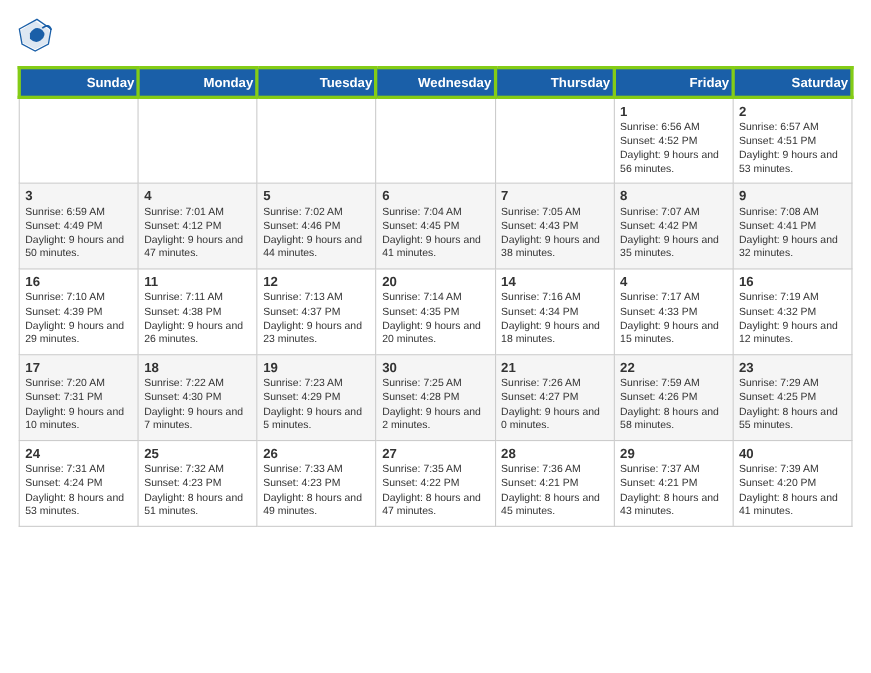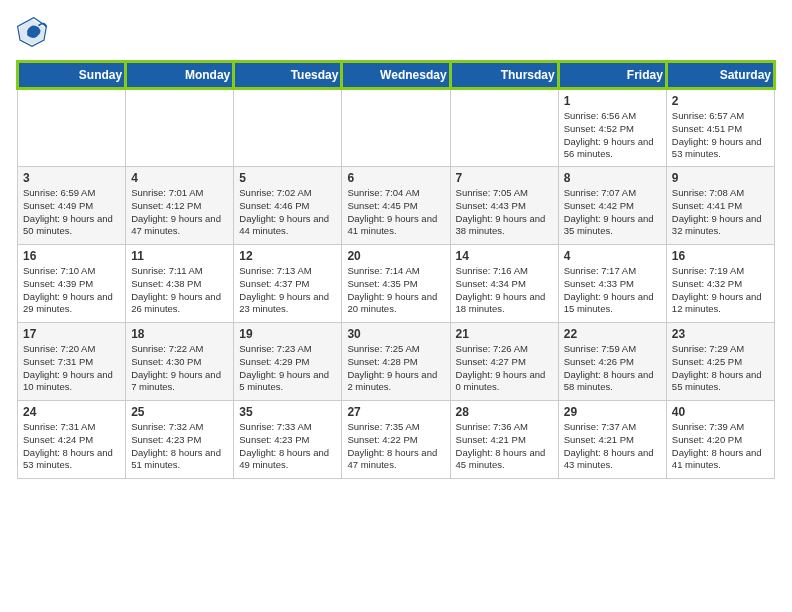--- a/index.html
+++ b/index.html
@@ -288,21 +288,21 @@
 Sunset: 4:24 PM
 Daylight: 8 hours and 53 minutes.</div>
           </td>
           <td>
             <span class="day-number">25</span>
             <div class="day-info">Sunrise: 7:32 AM
 Sunset: 4:23 PM
 Daylight: 8 hours and 51 minutes.</div>
           </td>
           <td>
-            <span class="day-number">35</span>
+            <span class="day-number">26</span>
             <div class="day-info">Sunrise: 7:33 AM
 Sunset: 4:23 PM
 Daylight: 8 hours and 49 minutes.</div>
           </td>
           <td>
             <span class="day-number">27</span>
             <div class="day-info">Sunrise: 7:35 AM
 Sunset: 4:22 PM
 Daylight: 8 hours and 47 minutes.</div>
           </td>

